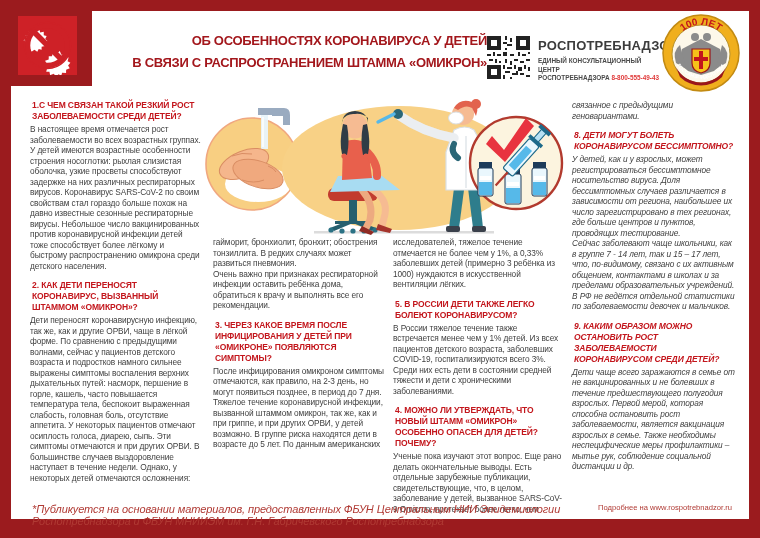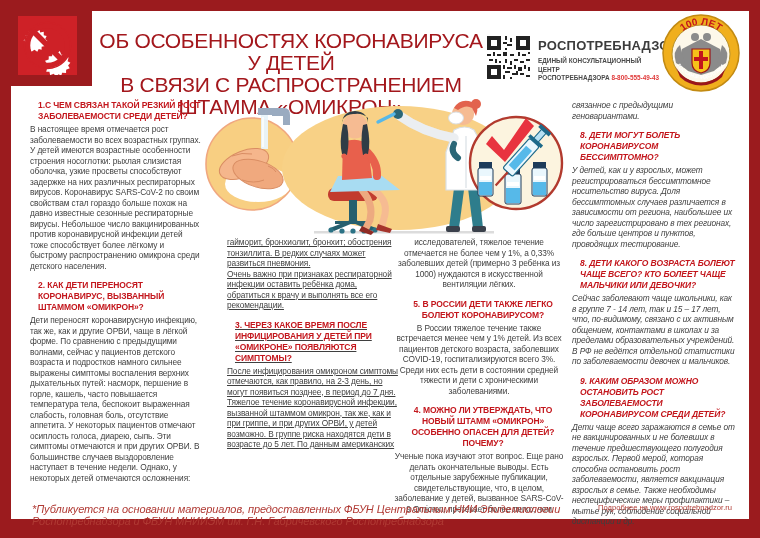--- a/index.html
+++ b/index.html
@@ -6,35 +6,35 @@
   .page{position:relative;width:760px;height:538px;background:#ffffff;
         font-family:"Liberation Sans",sans-serif;overflow:hidden;}
   
   .b-top{position:absolute;left:0;top:0;width:760px;height:11px;background:#9b1b1e;}
   .b-left{position:absolute;left:0;top:0;width:11px;height:538px;background:#9b1b1e;}
   .b-right{position:absolute;right:0;top:0;width:11px;height:538px;background:#9b1b1e;}
   .b-bottom{position:absolute;left:0;bottom:0;width:760px;height:19px;background:#9b1b1e;}
   .corner{position:absolute;left:0;top:0;width:92px;height:86px;background:#9b1b1e;}
   .novirus{position:absolute;left:18px;top:16px;width:59px;height:59px;background:#ce2127;}
   
-  .title{position:absolute;left:95px;top:30px;width:392px;text-align:center;
-         font-size:21px;font-weight:normal;color:#a3171c;line-height:22px;letter-spacing:-0.3px;}
+  .title{position:absolute;left:95px;top:30px;width:392px;text-align:right;
+         font-size:13px;font-weight:bold;color:#a3171c;line-height:22px;letter-spacing:-0.3px;}
   .qr{position:absolute;left:487px;top:36px;width:43px;height:43px;}
   .agency{position:absolute;left:538px;top:38px;width:125px;}
   .agency-name{font-size:13px;font-weight:bold;color:#3c3c3c;letter-spacing:0.2px;}
   .agency-sub{margin-top:4px;font-size:6.4px;font-weight:bold;color:#4a4a4a;line-height:8.5px;}
   .phone{color:#e03a3a;}
   .emblem{position:absolute;left:658px;top:11px;width:86px;height:86px;}
   
   .col{position:absolute;color:#3f3f3f;font-size:8.3px;line-height:10.5px;letter-spacing:-0.1px;}
   .col1{left:30px;top:100px;width:172px;}
-  .col2{left:227px;top:237px;width:172px;text-decoration:underline;}
-  .col3{left:393px;top:237px;width:172px;text-align:center;}
+  .col2{left:213px;top:237px;width:172px;}
+  .col3{left:393px;top:237px;width:172px;}
   .col4{left:572px;top:100px;width:164px;font-style:italic;}
-  .q{color:#c3161c;font-weight:bold;font-size:8.5px;line-height:11px;margin:9px 0 2px 8px;}
+  .q{color:#c3161c;font-weight:bold;font-size:8.5px;line-height:11px;margin:9px 0 2px 2px;}
   .q.first{margin-top:0;}
   .p{margin:0;}
   
   .illus{position:absolute;left:202px;top:92px;width:362px;height:146px;}
   
   .footnote{position:absolute;left:32px;top:503px;width:545px;font-size:11px;
             font-style:italic;color:#b03a34;letter-spacing:-0.1px;}
   .more{position:absolute;right:28px;top:503px;font-size:7.6px;color:#b03a34;padding-left:16px;}
 </style>
 </head>
@@ -247,21 +247,20 @@
     <div class="q">5. В РОССИИ ДЕТИ ТАКЖЕ ЛЕГКО БОЛЕЮТ КОРОНАВИРУСОМ?</div>
     <p class="p">В России тяжелое течение также встречается менее чем у 1% детей. Из всех пациентов детского возраста, заболевших COVID-19, госпитализируются всего 3%. Среди них есть дети в состоянии средней тяжести и дети с хроническими заболеваниями.</p>
     <div class="q">4. МОЖНО ЛИ УТВЕРЖДАТЬ, ЧТО НОВЫЙ ШТАММ «ОМИКРОН» ОСОБЕННО ОПАСЕН ДЛЯ ДЕТЕЙ? ПОЧЕМУ?</div>
     <p class="p">Ученые пока изучают этот вопрос. Еще рано делать окончательные выводы. Есть отдельные зарубежные публикации, свидетельствующие, что, в целом, заболевание у детей, вызванное SARS-CoV-9 Omicron, протекает более легко, чем</p>
   </div>
 
   <div class="col col4">
     <p class="p">связанное с предыдущими геновариантами.</p>
     <div class="q">8. ДЕТИ МОГУТ БОЛЕТЬ КОРОНАВИРУСОМ БЕССИМПТОМНО?</div>
     <p class="p">У детей, как и у взрослых, может регистрироваться бессимптомное носительство вируса. Доля бессимптомных случаев различается в зависимости от региона, наибольшее их число зарегистрировано в тех регионах, где больше центров и пунктов, проводящих тестирование.</p>
-    <div class="q">8. ДЕТИ КАКОГО ВОЗРАСТА БОЛЕЮТ ЧАЩЕ ВСЕГО? КТО БОЛЕЕТ ЧАЩЕ МАЛЬЧИКИ ИЛИ ДЕВОЧКИ?</div>
     <p class="p">Сейчас заболевают чаще школьники, как в группе 7 - 14 лет, так и 15 – 17 лет, что, по-видимому, связано с их активным общением, контактами в школах и за пределами образовательных учреждений. В РФ не ведётся отдельной статистики по заболеваемости девочек и мальчиков.</p>
     <div class="q">9. КАКИМ ОБРАЗОМ МОЖНО ОСТАНОВИТЬ РОСТ ЗАБОЛЕВАЕМОСТИ КОРОНАВИРУСОМ СРЕДИ ДЕТЕЙ?</div>
     <p class="p">Дети чаще всего заражаются в семье от не вакцинированных и не болевших в течение предшествующего полугодия взрослых. Первой мерой, которая способна остановить рост заболеваемости, является вакцинация взрослых в семье. Также необходимы неспецифические меры профилактики – мытье рук, соблюдение социальной дистанции и др.</p>
   </div>
 
   <div class="footnote">*Публикуется на основании материалов, предоставленных ФБУН Центральным НИИ Эпидемиологии Роспотребнадзора и ФБУН МНИИЭМ им. Г.Н. Габричевского Роспотребнадзора</div>
   <div class="more">Подробнее на www.rospotrebnadzor.ru</div>
 
 </div>
 

